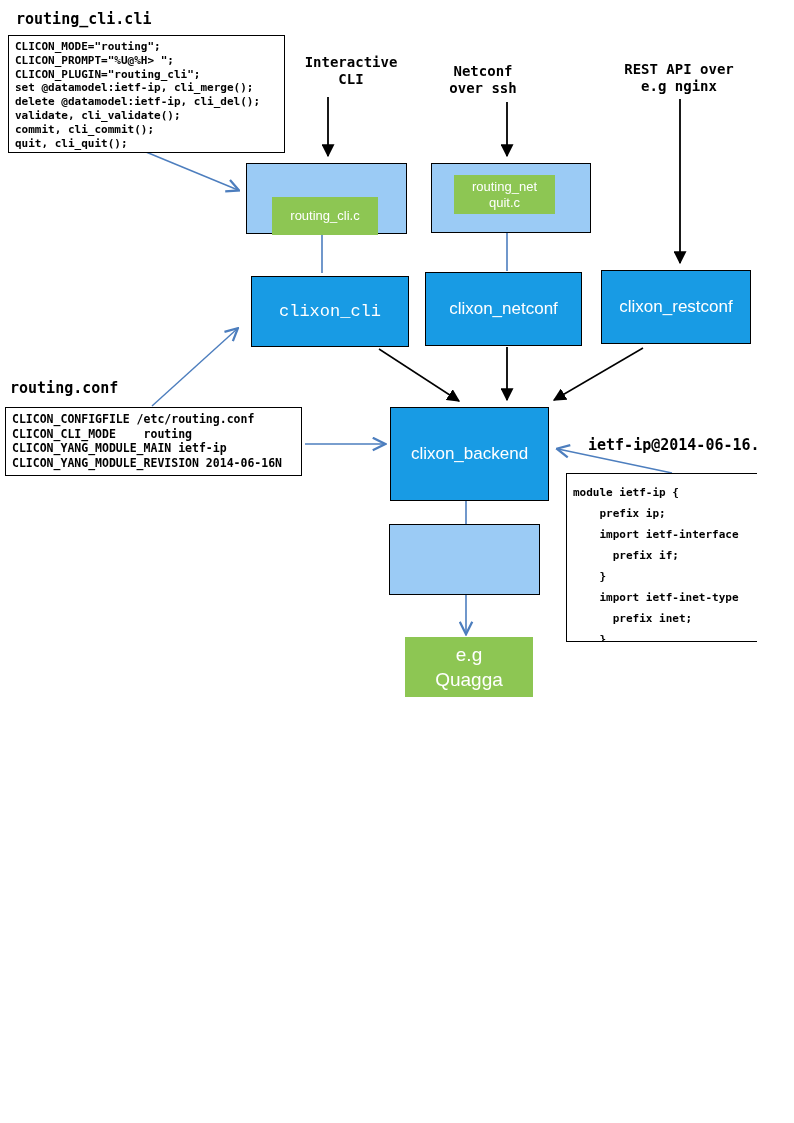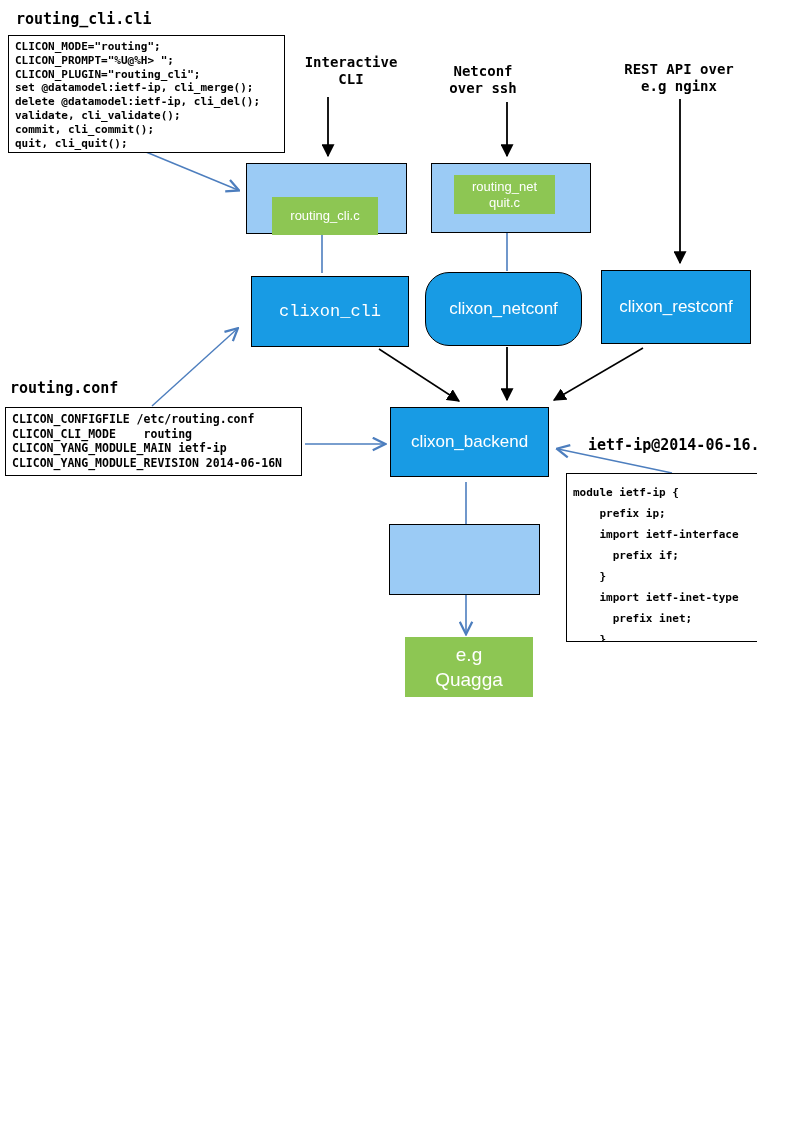--- a/index.html
+++ b/index.html
@@ -106,22 +106,22 @@
 e.g nginx</div>
 
   <div class="container-box" style="left:246px;top:163px;width:161px;height:71px;"></div>
   <div class="green-box" style="left:272px;top:177px;width:106px;height:38px;margin-top:20px;">routing_cli.c</div>
 
   <div class="container-box" style="left:431px;top:163px;width:160px;height:70px;"></div>
   <div class="green-box" style="left:454px;top:175px;width:101px;height:39px;">routing_net
 quit.c</div>
 
   <div class="node-box" style="left:251px;top:276px;width:158px;height:71px;font-family:Liberation Mono, monospace;">clixon_cli</div>
-  <div class="node-box" style="left:425px;top:272px;width:157px;height:74px;border-radius:24px;">clixon_netconf</div>
+  <div class="node-box" style="left:425px;top:272px;width:157px;height:74px;">clixon_netconf</div>
   <div class="node-box" style="left:601px;top:270px;width:150px;height:74px;">clixon_restconf</div>
-  <div class="node-box" style="left:390px;top:407px;width:159px;height:70px;">clixon_backend</div>
+  <div class="node-box" style="left:390px;top:407px;width:159px;height:94px;">clixon_backend</div>
 
   <div class="container-box" style="left:389px;top:524px;width:151px;height:71px;"></div>
 
   <div class="quagga-box" style="left:405px;top:637px;width:128px;height:60px;">e.g
 Quagga</div>
 
 </div>
 
 </body></html>

